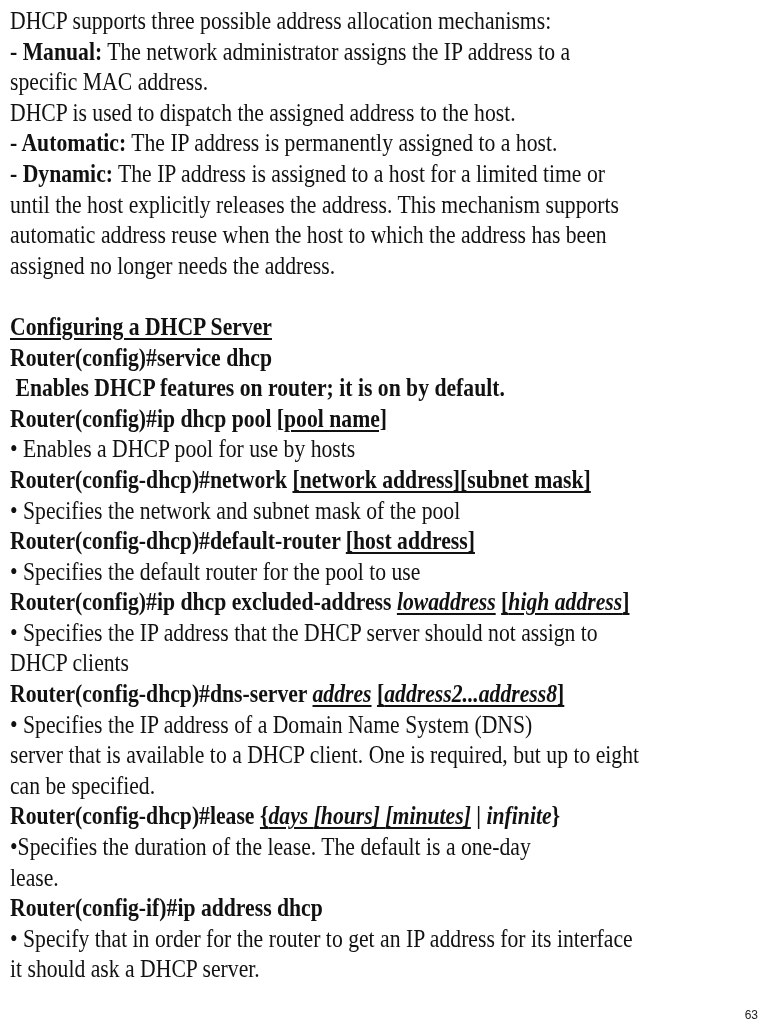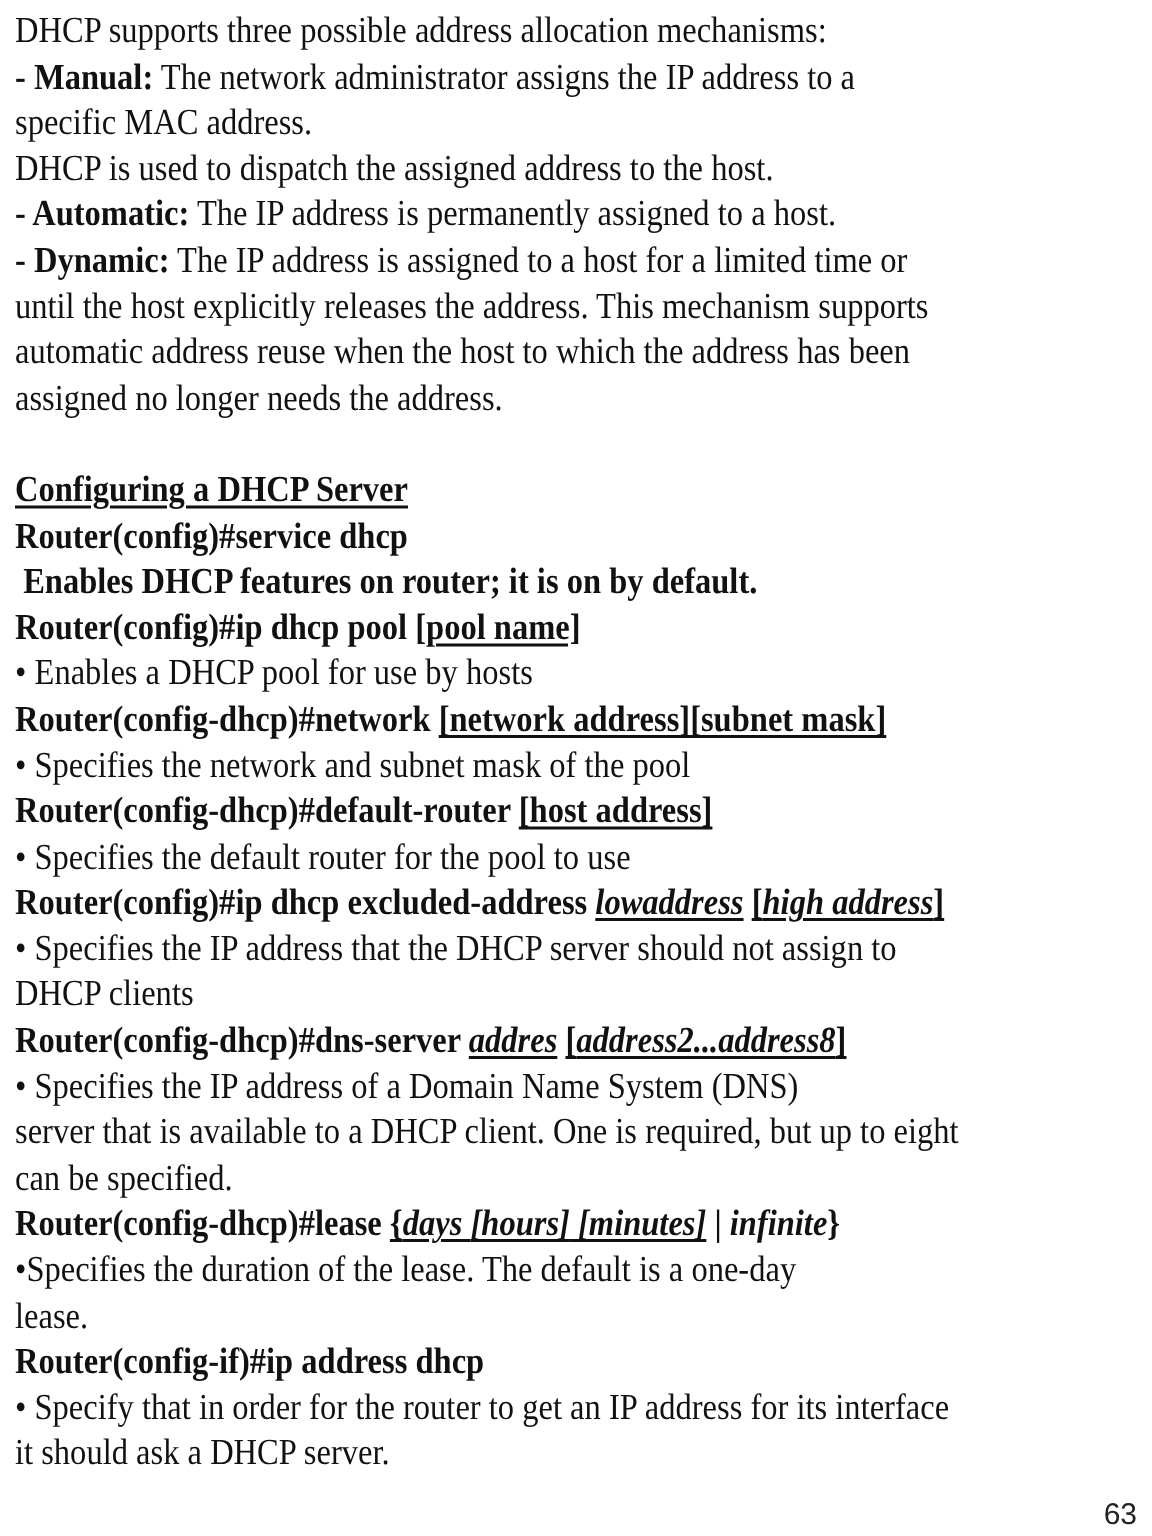--- a/index.html
+++ b/index.html
@@ -32,21 +32,21 @@
     }
     .blank { height: 30.6px; }
     .b { font-weight: bold; }
     .u { text-decoration: underline; text-underline-offset: 3px; text-decoration-thickness: 1.5px; }
     .i { font-style: italic; }
     .page-number {
       position: absolute;
       right: 10px;
       bottom: 2px;
       font-family: "Liberation Sans", "DejaVu Sans", sans-serif;
-      font-size: 20px;
+      font-size: 12px;
       color: #222222;
     }
   </style>
 </head>
 <body>
 
 <div class="page">
 
   <span class="line">DHCP supports three possible address allocation mechanisms:</span>
   <span class="line"><span class="b">- Manual:</span><span> The network administrator assigns the IP address to a</span></span>

